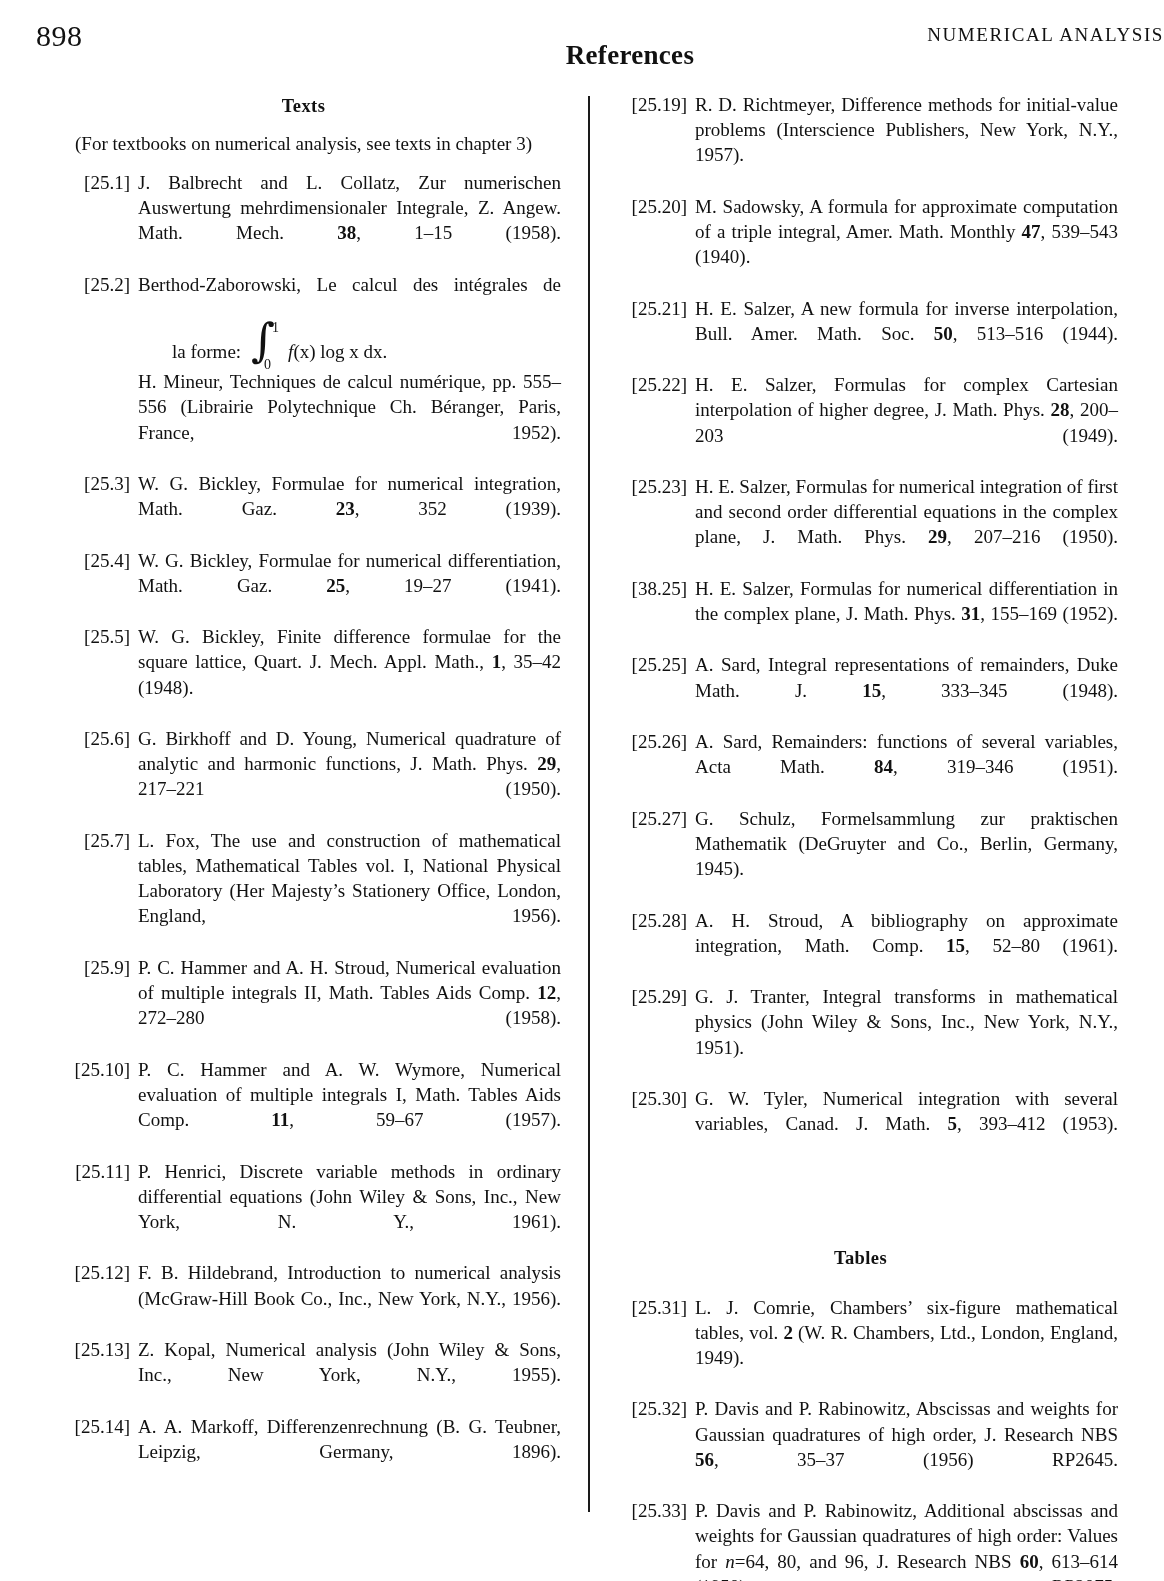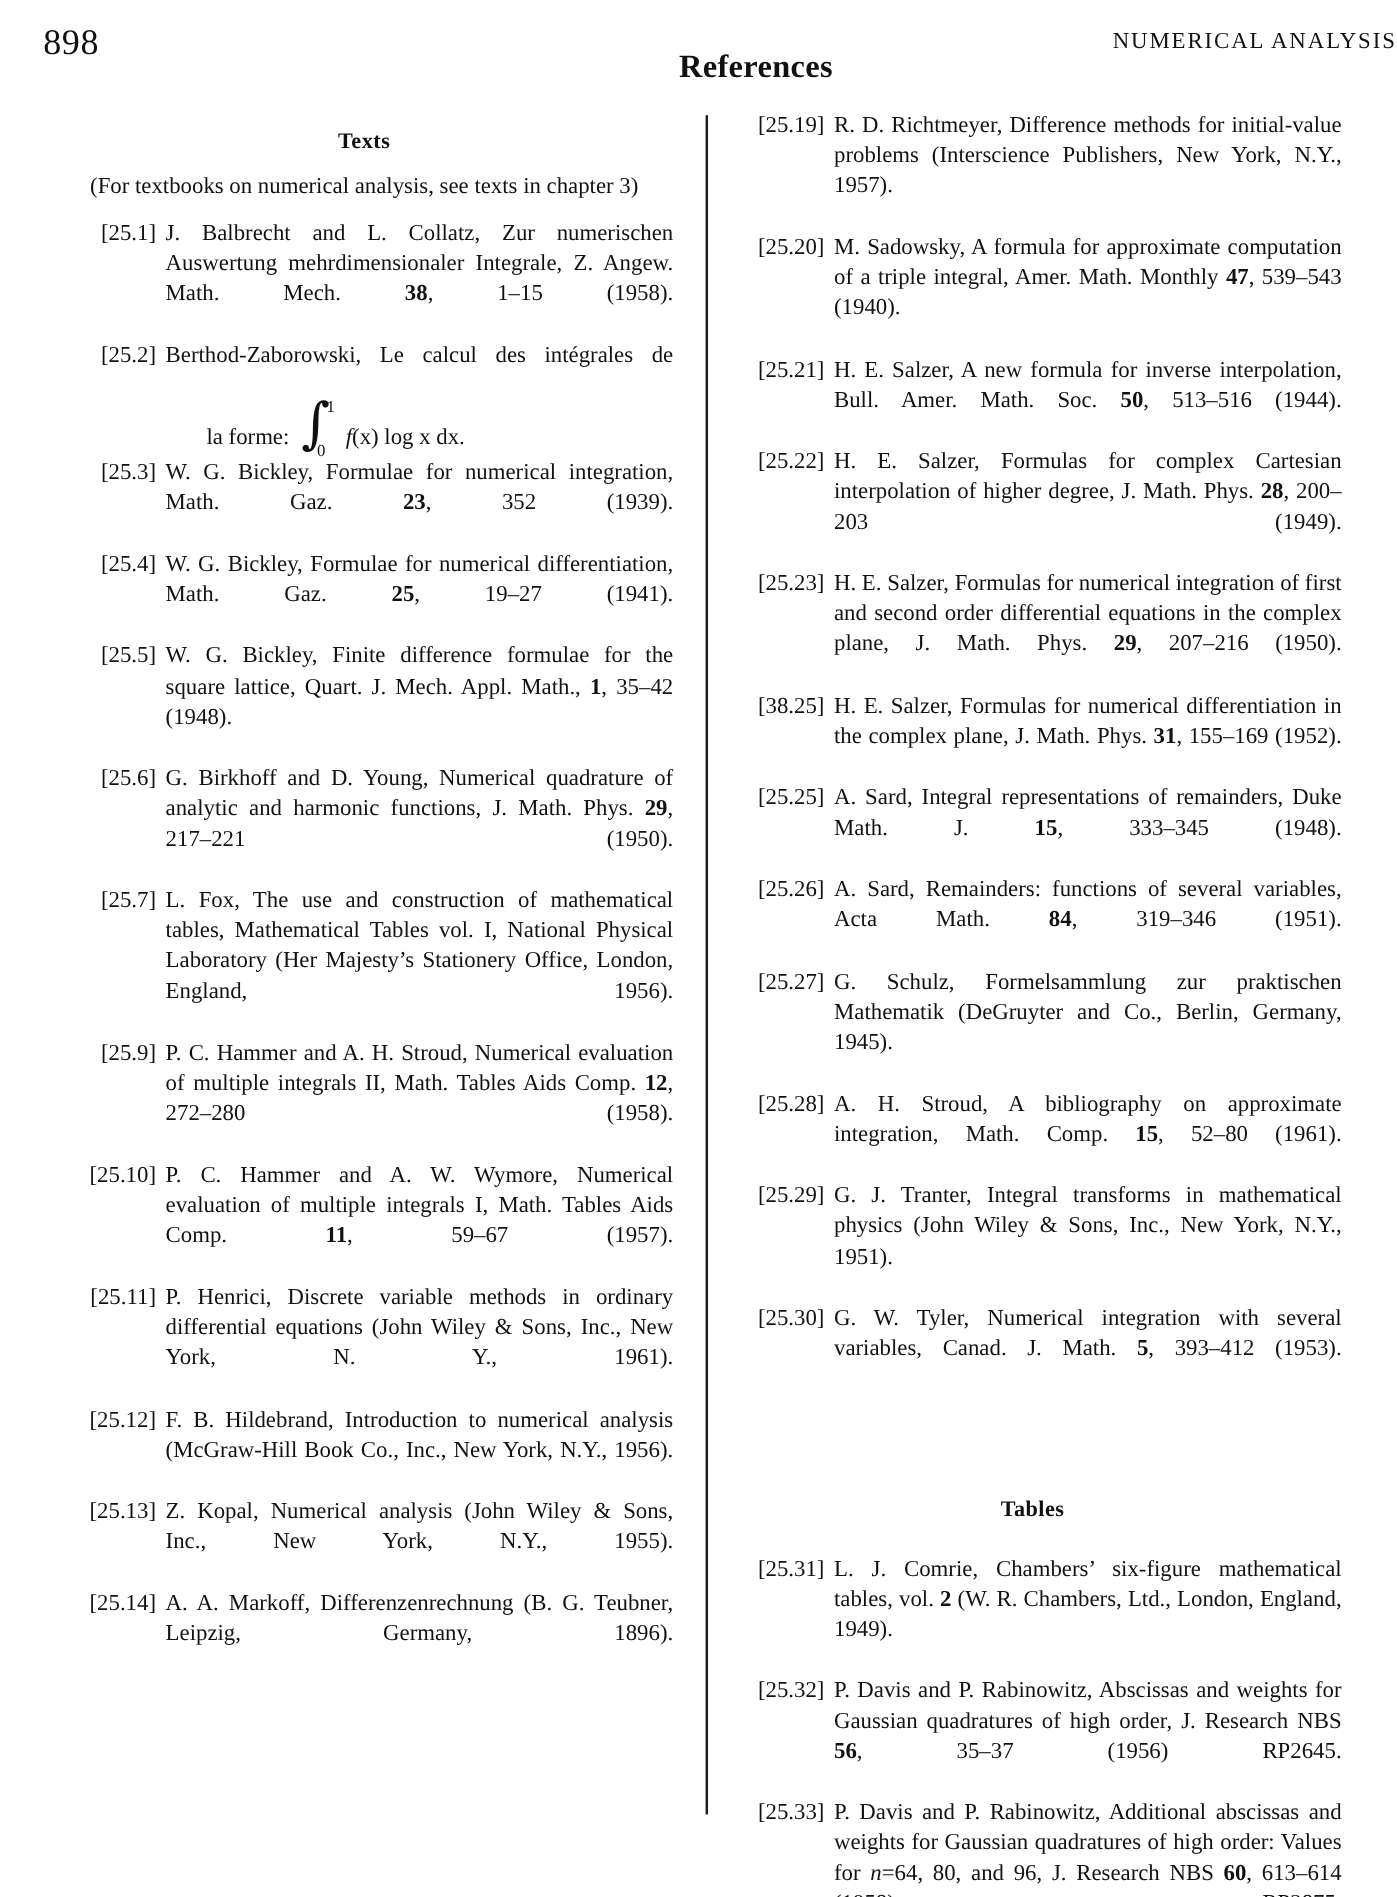--- a/index.html
+++ b/index.html
@@ -84,21 +84,21 @@
     height: 1416px;
     background: #1a1a1a;
   }
 
   
   .section-head {
     text-align: center;
     font-weight: bold;
     font-size: 18.5px;
     letter-spacing: 0.4px;
-    margin: 16px 0 14px 0;
+    margin: 4px 0 14px 0;
   }
   .section-note {
     text-align: center;
     font-size: 19px;
     line-height: 25px;
     margin: 0 0 14px 0;
   }
   .tables-head {
     text-align: center;
     font-weight: bold;
@@ -194,20 +194,21 @@
       <div class="section-note">(For textbooks on numerical analysis, see texts in chapter 3)</div>
       <div id="left-entries">
           <div class="ref">
             <span class="tag">[25.1]</span>
             <span class="ref-body" style="--x: 1;">J. Balbrecht and L. Collatz, Zur numerischen Auswertung mehrdimensionaler Integrale, Z. Angew. Math. Mech. <b>38</b>, 1–15 (1958).</span>
           </div>
           <div class="ref">
             <span class="tag">[25.2]</span>
             <span class="ref-body">Berthod-Zaborowski, Le calcul des intégrales de</span>
             <span class="formula-line"><span>la forme:</span><span class="intg"><span class="sign">∫</span><span class="upper">1</span><span class="lower">0</span></span><i>f</i><span>(x)  log x dx.</span></span>
+            <span class="ref-body" style="--x: 1;">H. Mineur, Techniques de calcul numérique, pp. 555–556 (Librairie Polytechnique Ch. Béranger, Paris, France, 1952).</span>
           </div>
           <div class="ref">
             <span class="tag">[25.3]</span>
             <span class="ref-body" style="--x: 1;">W. G. Bickley, Formulae for numerical integration, Math. Gaz. <b>23</b>, 352 (1939).</span>
           </div>
           <div class="ref">
             <span class="tag">[25.4]</span>
             <span class="ref-body" style="--x: 1;">W. G. Bickley, Formulae for numerical differentiation, Math. Gaz. <b>25</b>, 19–27 (1941).</span>
           </div>
           <div class="ref">

